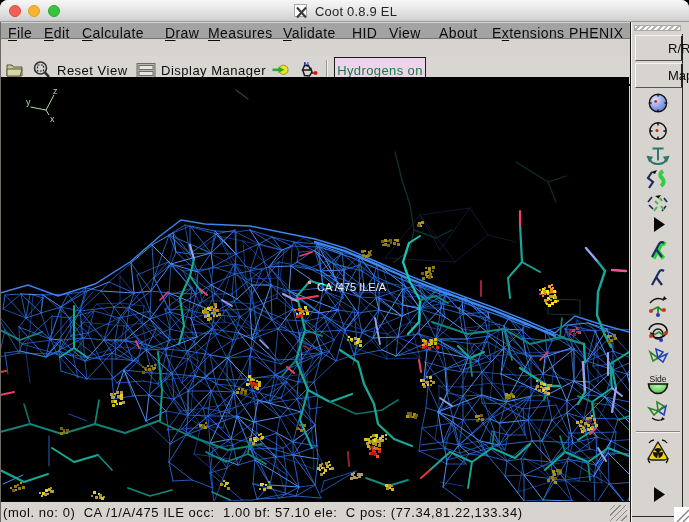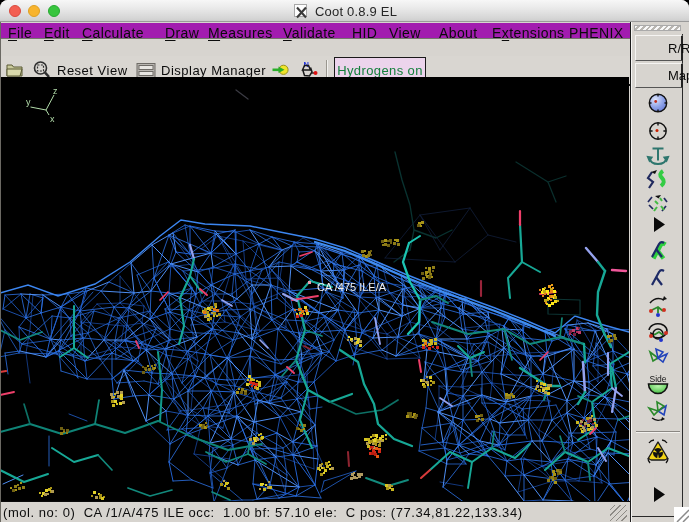--- a/index.html
+++ b/index.html
@@ -1,21 +1,21 @@
 <!DOCTYPE html>
 <html><head><meta charset="utf-8"><style>
 * { margin:0; padding:0; box-sizing:border-box; }
 body { width:689px; height:522px; background:#000; font-family:"Liberation Sans",sans-serif; overflow:hidden; }
 #win { position:absolute; left:0; top:0; width:689px; height:522px; background:#d7d4cf; border-radius:8px 8px 0 0; overflow:hidden; }
 #titlebar { position:absolute; left:0; top:0; width:689px; height:22px;
   background:linear-gradient(#f7f7f7,#e9e9e9 40%,#d4d4d4 90%,#cccccc); border-bottom:1px solid #9a9a9a; }
 .tl { position:absolute; top:5px; width:12px; height:12px; border-radius:50%; }
 #title { position:absolute; top:4px; left:315px; font-size:13px; color:#262626; letter-spacing:0.2px; }
 #xicon { position:absolute; left:294px; top:4px; width:13px; height:13px; background:#fdfdfd; border:1px solid #a8a8a8; }
-#menubar { position:absolute; left:0; top:23px; width:630px; height:16px; background:#a21caf;
+#menubar { position:absolute; left:0; top:23px; width:630px; height:16px; background:#a3a3a3;
   border-bottom:1px solid #77756f; }
 #menubar span { position:absolute; top:2px; font-size:14px; color:#0c0c0c; letter-spacing:0.4px; }
 u { text-decoration:underline; text-underline-offset:1.5px; }
 #toolbar { position:absolute; left:0; top:56px; width:630px; height:30px; background:#d9d6d1; border-bottom:2px solid #111; }
 .tbtxt { position:absolute; top:7px; font-size:13px; color:#0c0c0c; letter-spacing:0.5px; }
 .toggle { position:absolute; top:1px; height:26px; background:#ecd4ec; border:1.5px solid #1a1a1a; font-size:13px; color:#15803d;
   display:flex; align-items:center; justify-content:center; white-space:nowrap; letter-spacing:0.4px; }
 #canvas { position:absolute; left:0; top:77px; width:629px; height:424px; background:#000; }
 #statusbar { position:absolute; left:0; top:501px; width:630px; height:21px; background:#d7d4cf;
   border-top:1px solid #0a0a0a;text-align:right; }

